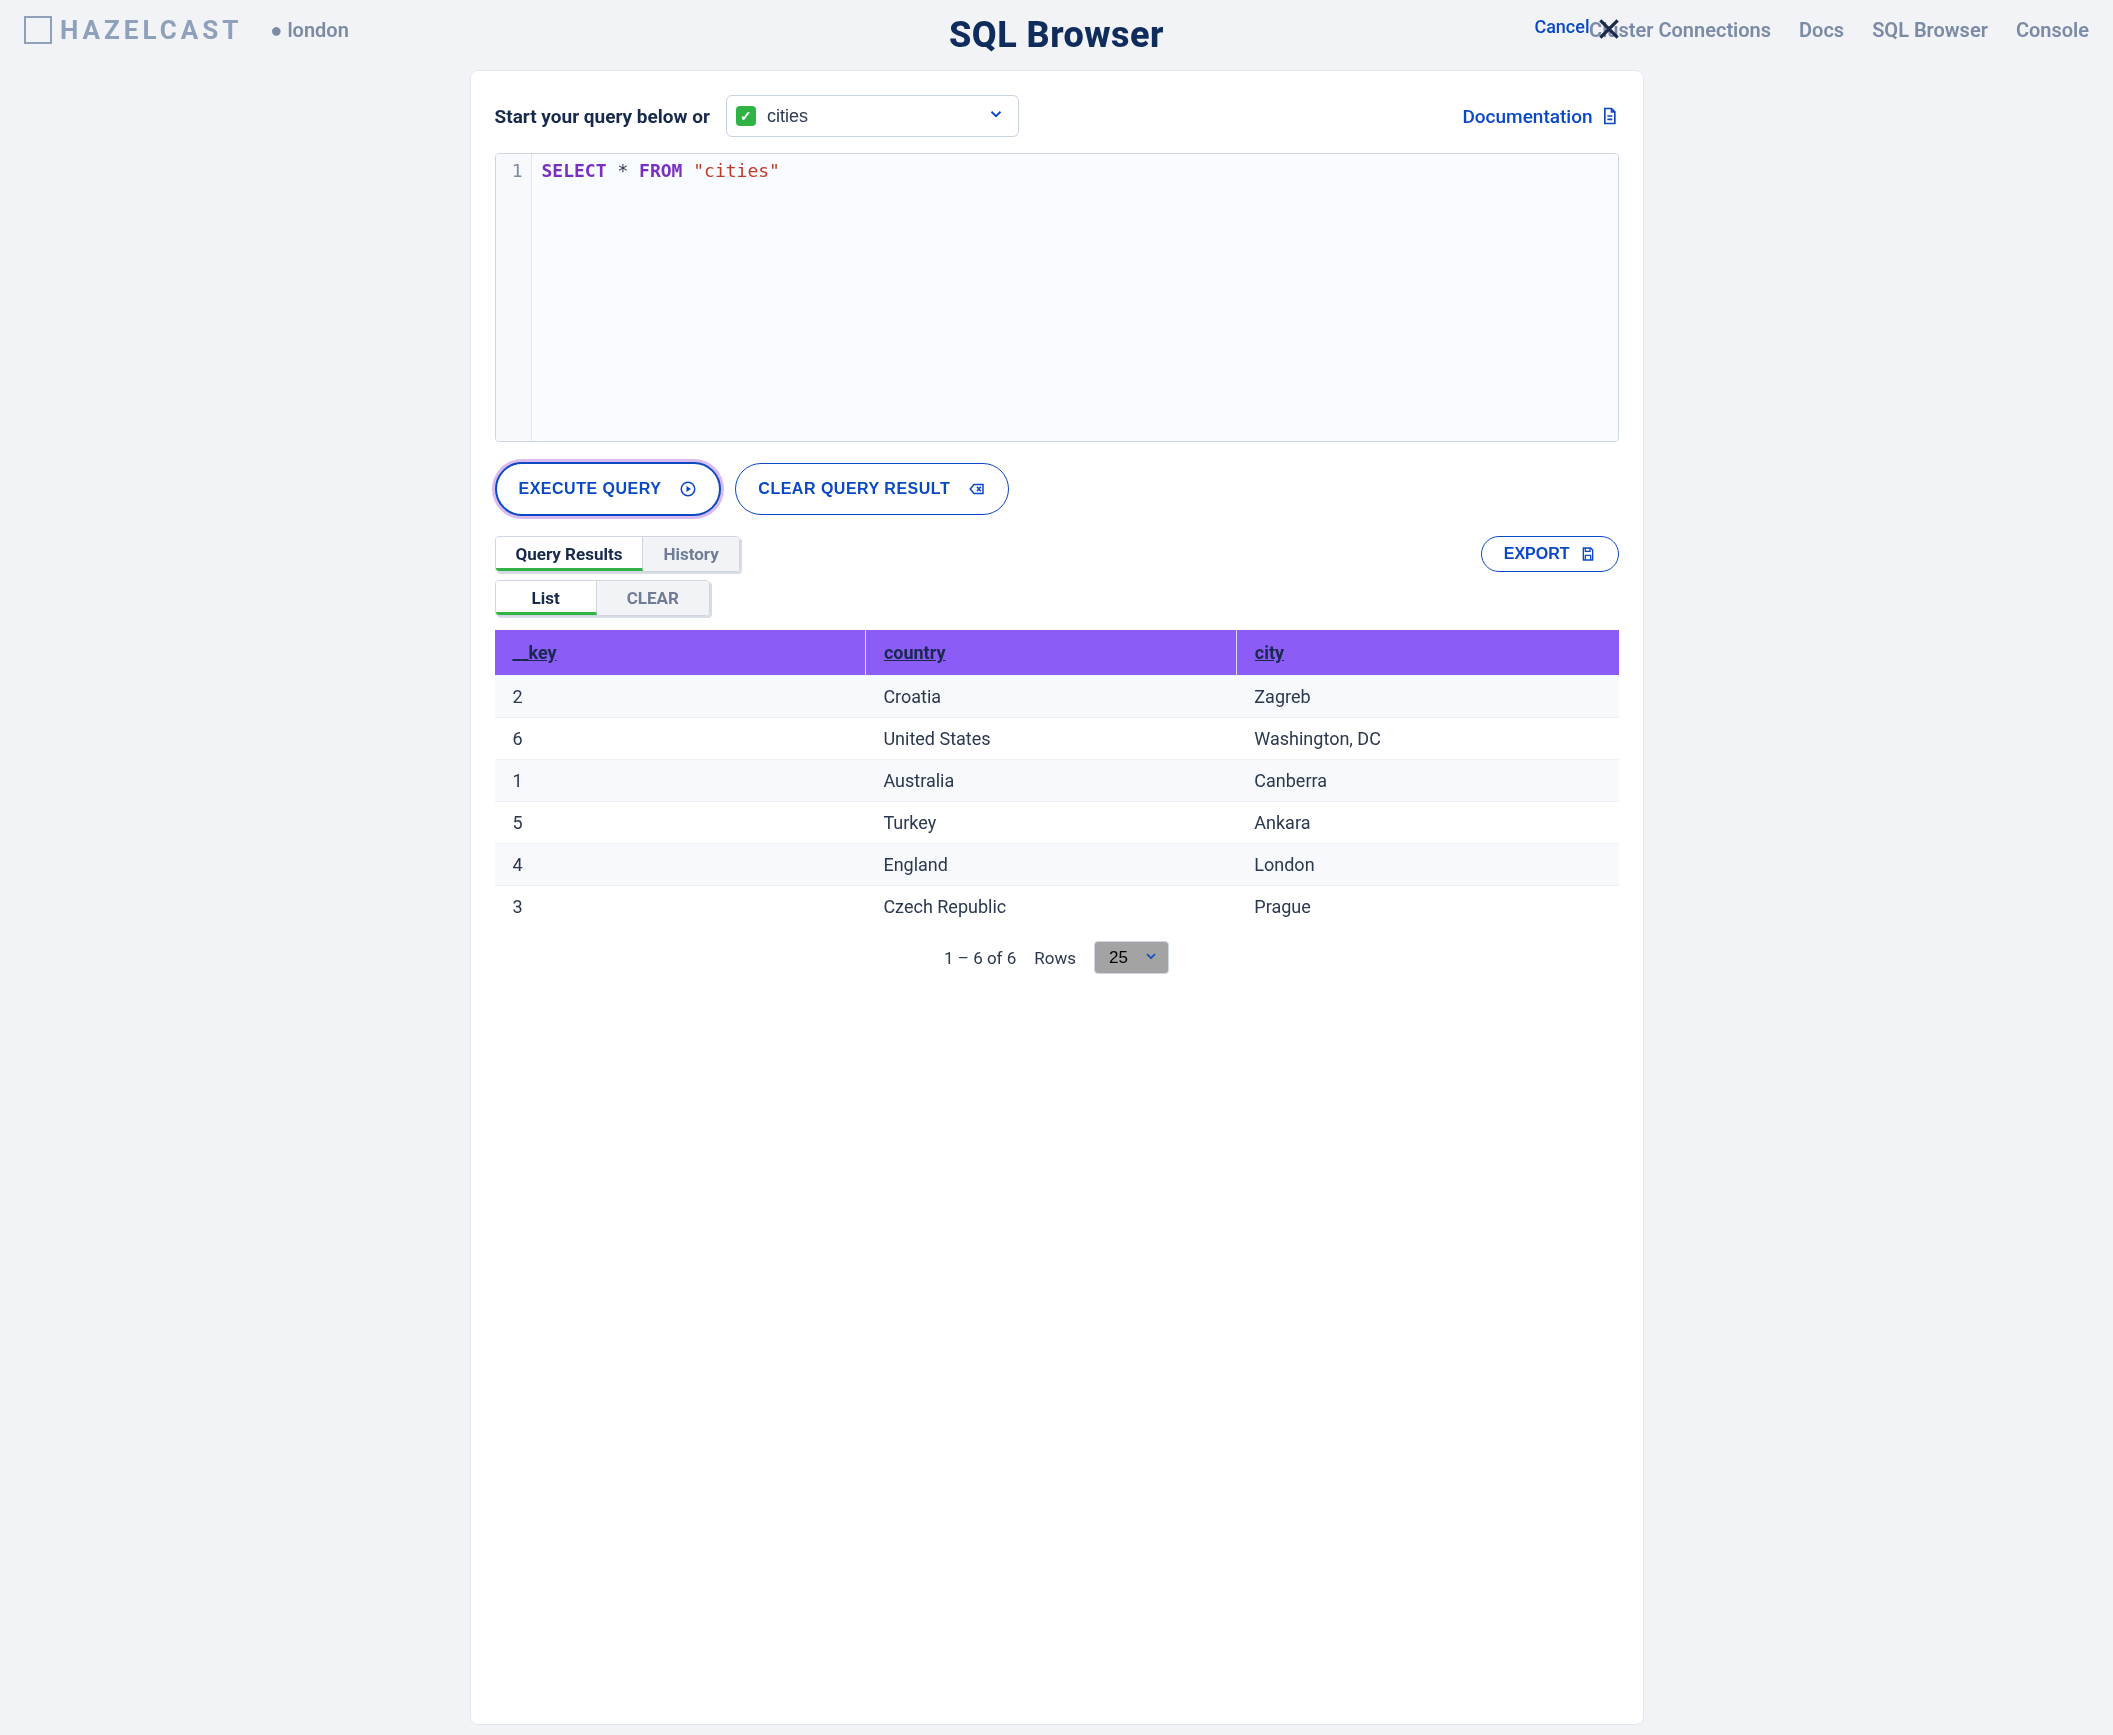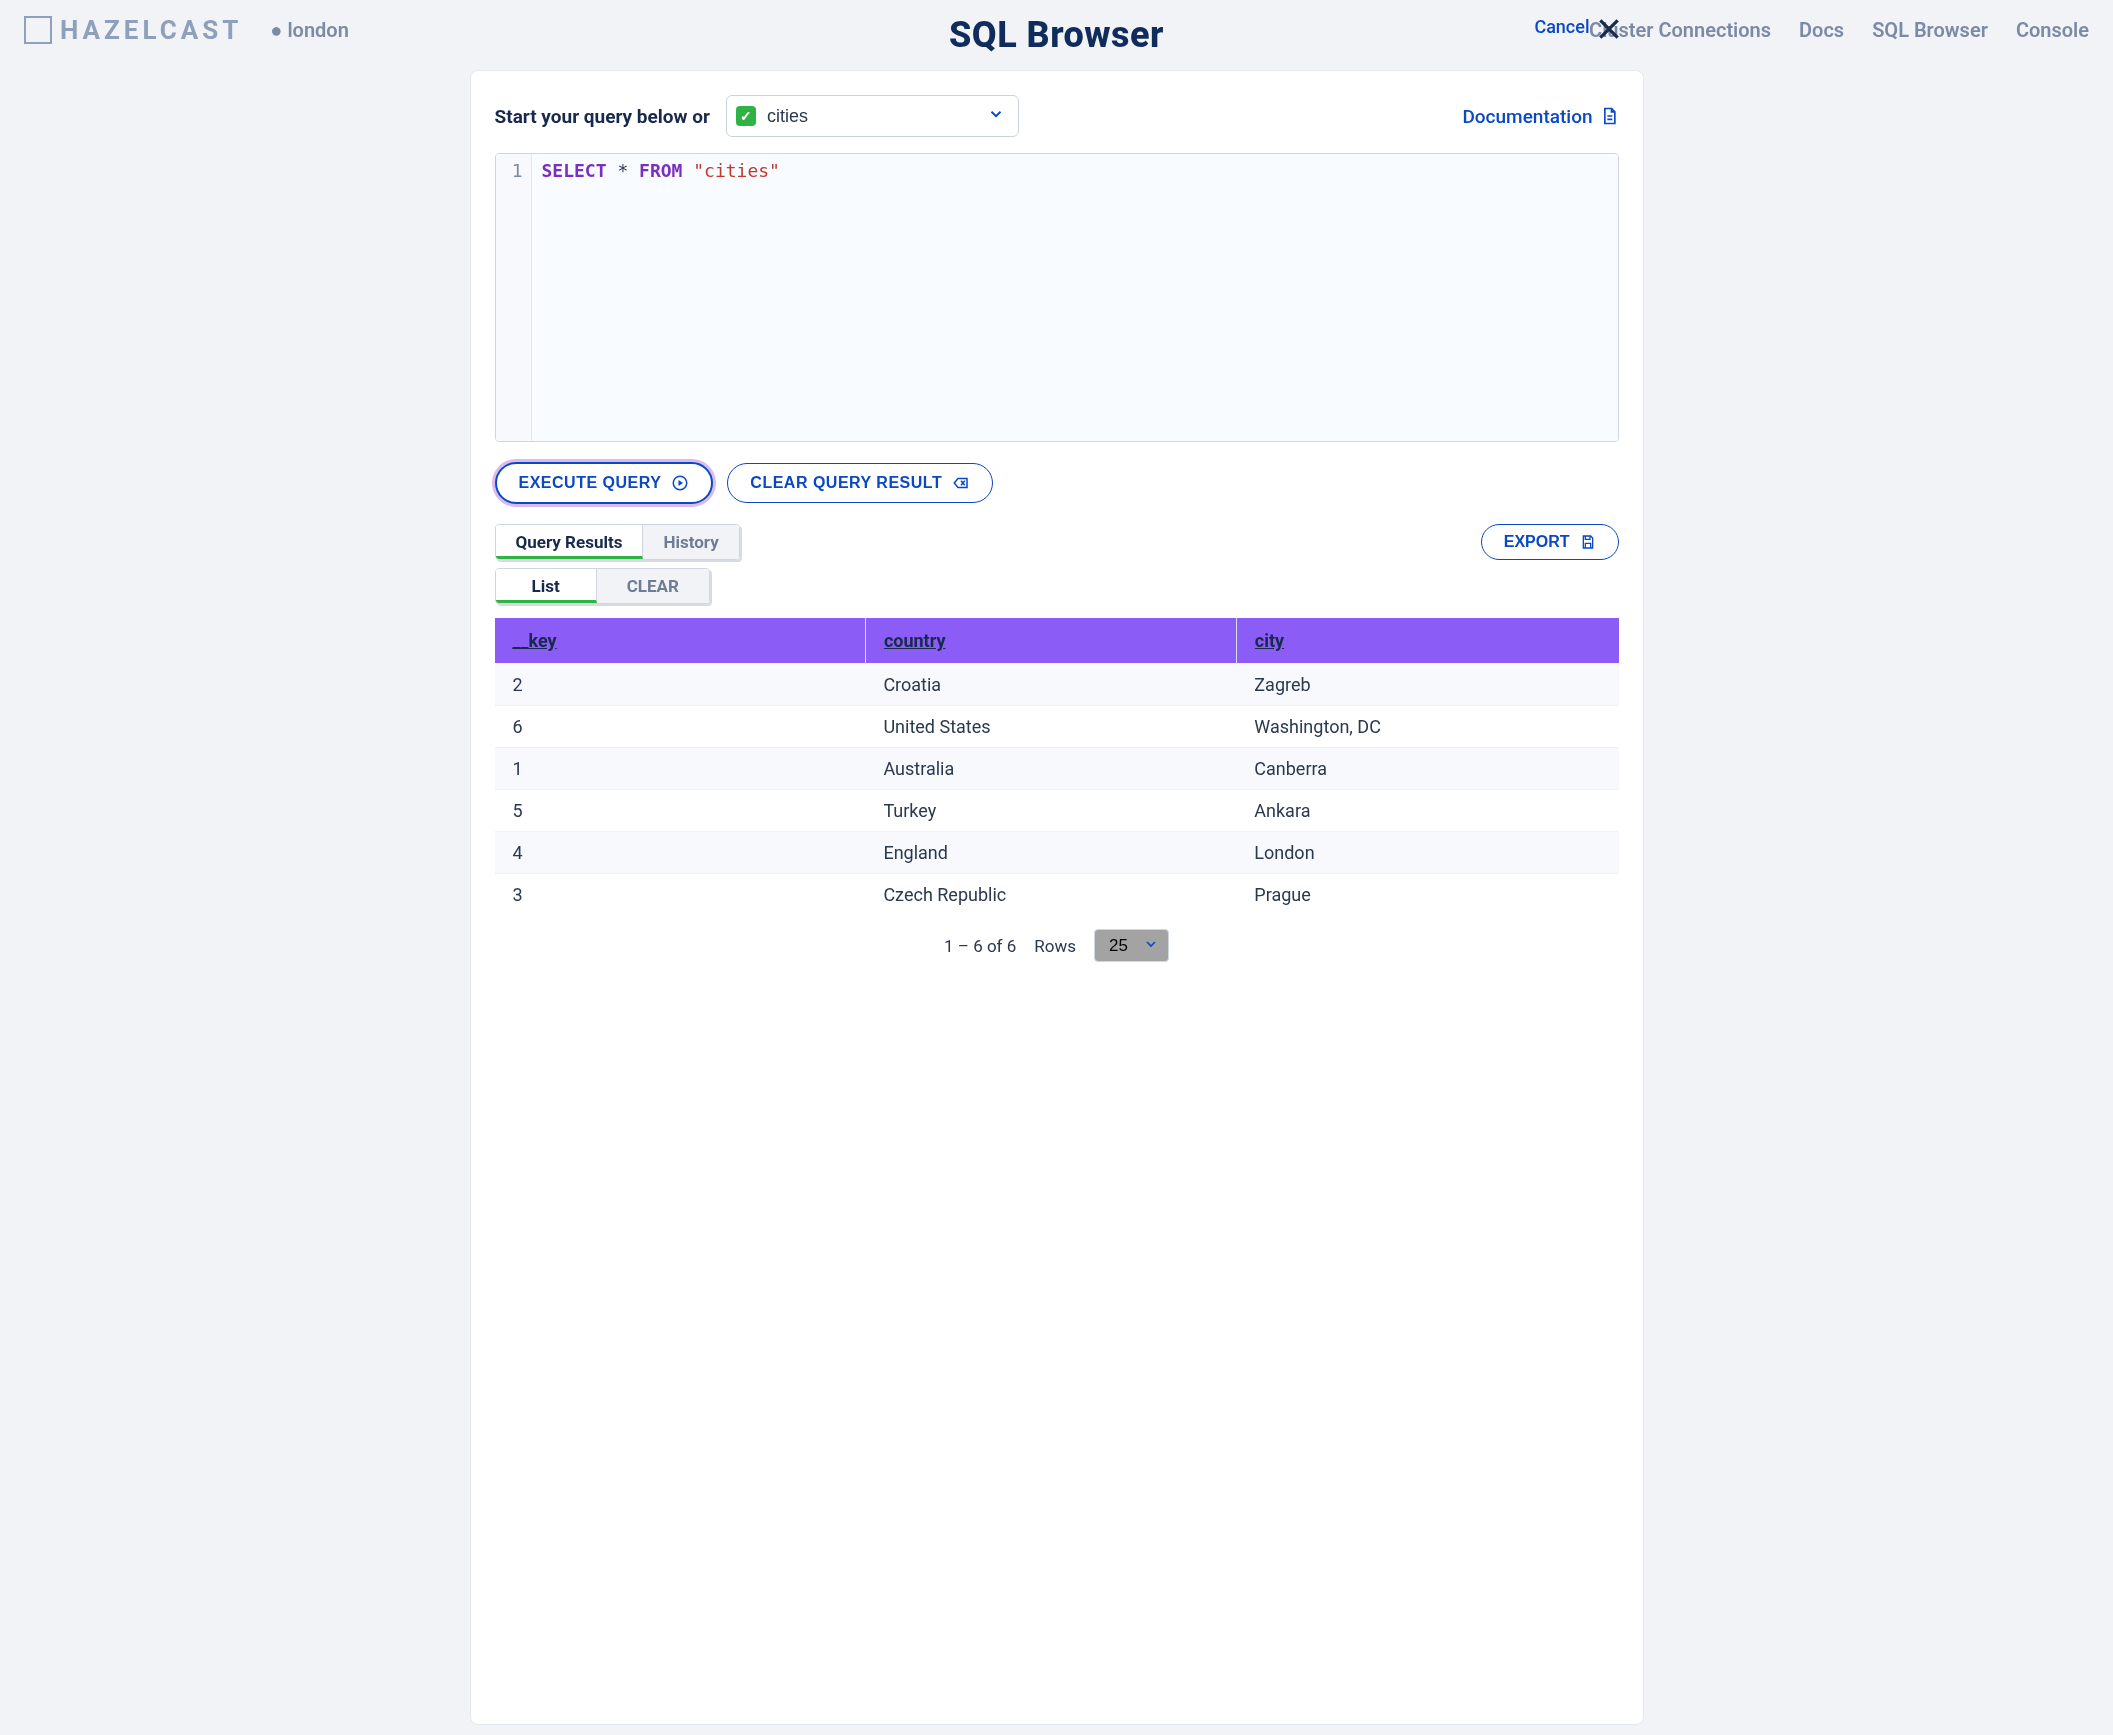--- a/index.html
+++ b/index.html
@@ -55,21 +55,21 @@
     height:289px; display:flex; font-family: "SFMono-Regular", Menlo, Consolas, monospace;
     font-size:18px; overflow:hidden;
   }
   .gutter { width:36px; background:#f7f9fc; border-right:1px solid #e3e7ee; text-align:right; padding:6px 8px 0 0; color:#7b8aa5;}
   .code { padding:6px 10px; flex:1; background:#f8fbff; white-space:pre; }
   .kw { color:#7a2fbf; font-weight:600;}
   .str { color:#c03a2b; }
   .op { color:#2a3850; }
 
   .row2 { display:flex; align-items:center; gap:14px; margin-top:20px; }
-  .btn { border-radius:994px; padding:10px 22px; font-size:16px; font-weight:700; letter-spacing:0.5px; cursor:pointer; display:inline-flex; align-items:center; gap:10px; background:#fff;}
+  .btn { border-radius:994px; padding:16px 22px; font-size:16px; font-weight:700; letter-spacing:0.5px; cursor:pointer; display:inline-flex; align-items:center; gap:18px; background:#fff;}
   .btn-exec { border:2px solid #0a48c4; color:#0a48c4; box-shadow: 0 0 0 3px rgba(150,60,210,0.35); }
   .btn-clear { border:1.5px solid #0a48c4; color:#0a48c4; }
   .note { margin-left:auto; text-align:right; color:#4a5a77; font-size:17px; line-height:1.4;}
 
   .tabs { margin-top:20px; display:flex; gap:0;}
   .tabbar { display:inline-flex; border:1px solid #cfd6e2; border-radius:4px; overflow:hidden; box-shadow:2px 2px 0 #d7dbe4;}
   .tab { padding:7px 20px; font-size:17px; font-weight:700; color:#6e7c96; background:#f2f3f6; cursor:pointer; border-right:1px solid #cfd6e2;}
   .tab:last-child{border-right:none;}
   .tab.active { background:#fff; color:#17294d; border-bottom:3px solid #2fb344; padding-bottom:4px;}
   .export-wrap { margin-left:auto; }

